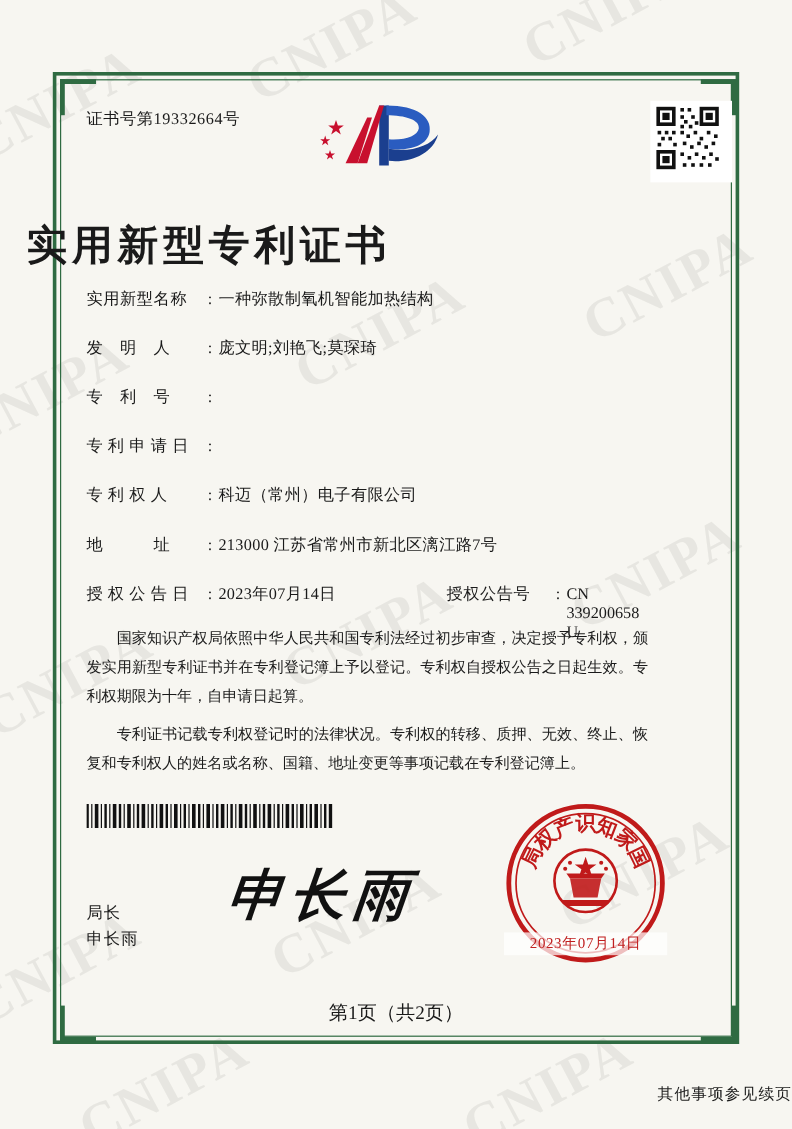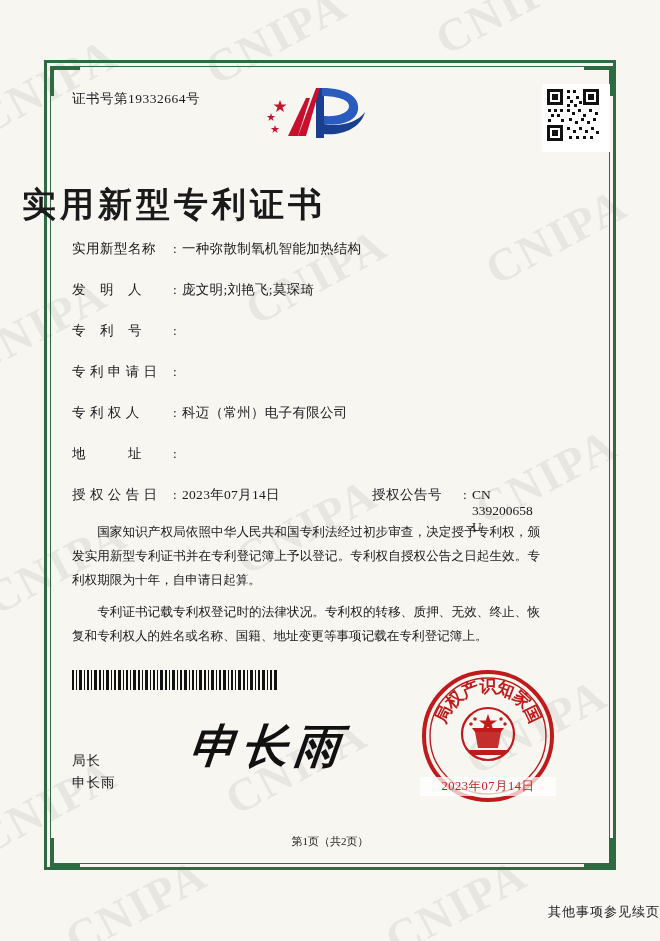--- a/index.html
+++ b/index.html
@@ -209,21 +209,21 @@
     letter-spacing: 0.5px;
   }
 
   
   .page-no {
     position: absolute;
     left: 0;
     right: 0;
     top: 812px;
     text-align: center;
-    font-size: 11px;
+    font-size: 16px;
   }
   .footer-note {
     position: absolute;
     left: 0;
     right: 0;
     top: 903px;
     text-align: right;
     font-size: 13px;
     letter-spacing: 1px;
     z-index: 2;
@@ -357,20 +357,21 @@
 
     <div class="row">
       <span class="label">专 利 权 人</span>
       <span class="sep">:</span>
       <span class="value">科迈（常州）电子有限公司</span>
     </div>
 
     <div class="row">
       <span class="label">地　　　址</span>
       <span class="sep">:</span>
+      <span class="value">213000 江苏省常州市新北区漓江路7号</span>
     </div>
 
     <div class="row dual">
       <span class="label">授 权 公 告 日</span>
       <span class="sep">:</span>
       <span class="value">2023年07月14日</span>
       <span class="label2">授权公告号</span>
       <span class="sep">:</span>
       <span class="value2">CN 339200658 U</span>
     </div>

